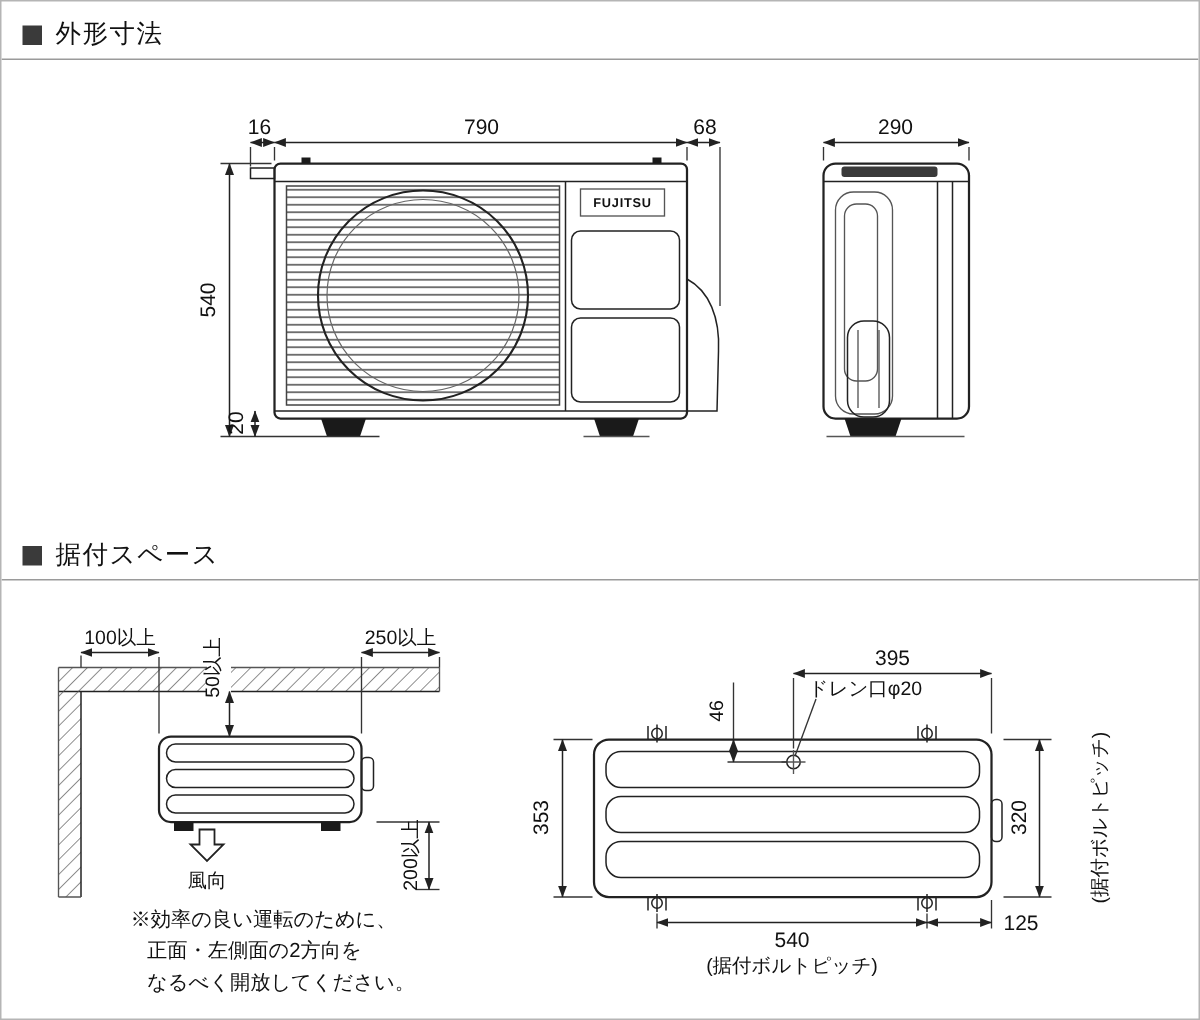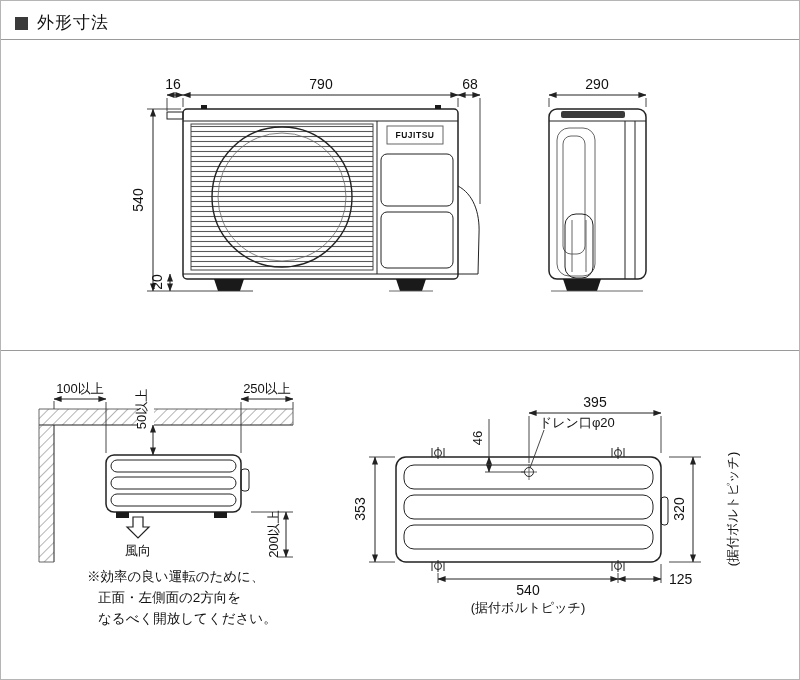--- a/index.html
+++ b/index.html
@@ -114,20 +114,24 @@
 
       <g>
         <line class="ext" x1="548" y1="44" x2="548" y2="53"></line>
         <line class="ext" x1="645" y1="44" x2="645" y2="53"></line>
         <line class="dim" x1="548" y1="41" x2="645" y2="41" marker-start="url(#ae1)" marker-end="url(#ae1)"></line>
         <text class="dtext" x="596" y="35" text-anchor="middle">290</text>
       </g>
     </g>
   </svg>
 
+  <div class="section-header second">
+    <span class="marker"></span>
+    <span class="section-title">据付スペース</span>
+  </div>
   <div class="rule"></div>
 
   <svg width="800" height="292" viewBox="0 0 800 292" role="img">
     <defs>
       <marker id="ae2" viewBox="0 0 8 8" refX="7.6" refY="4" markerWidth="8" markerHeight="8" orient="auto-start-reverse">
         <path d="M0,1 L8,4 L0,7 Z" fill="#222"></path>
       </marker>
       <pattern id="hatch" width="7" height="7" patternUnits="userSpaceOnUse" patternTransform="rotate(45)">
         <line x1="0" y1="0" x2="0" y2="7" stroke="#777" stroke-width="1.1"></line>
       </pattern>

